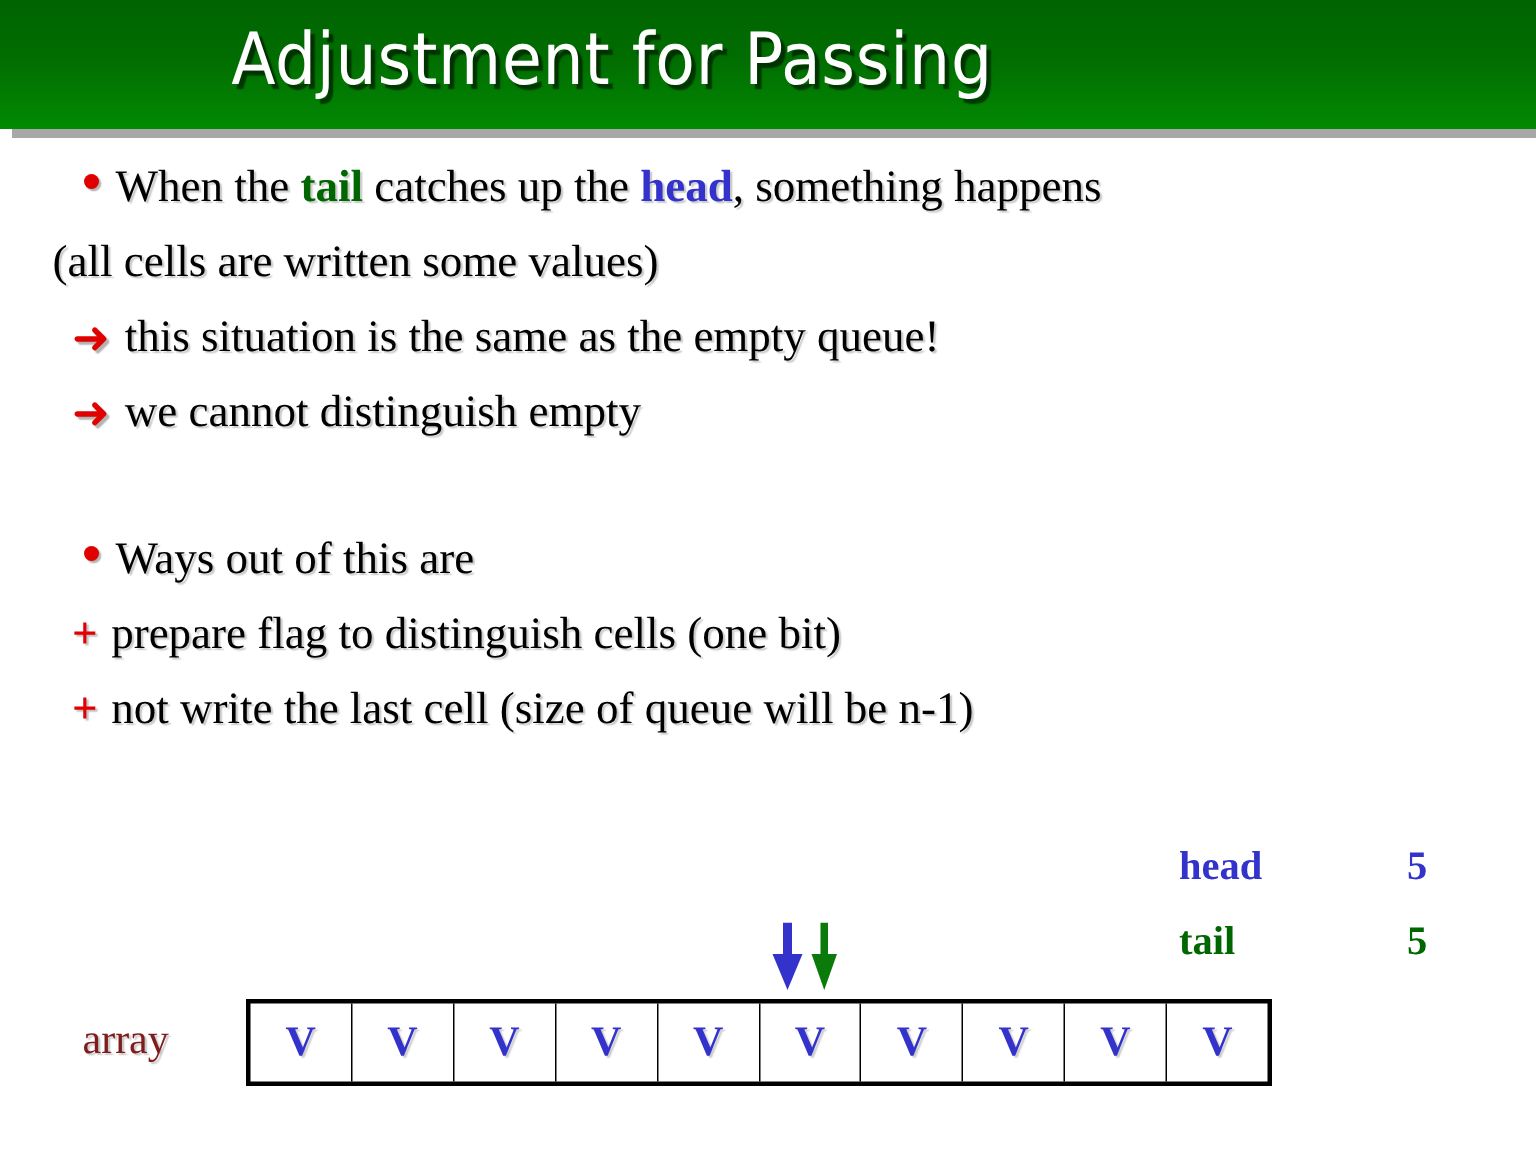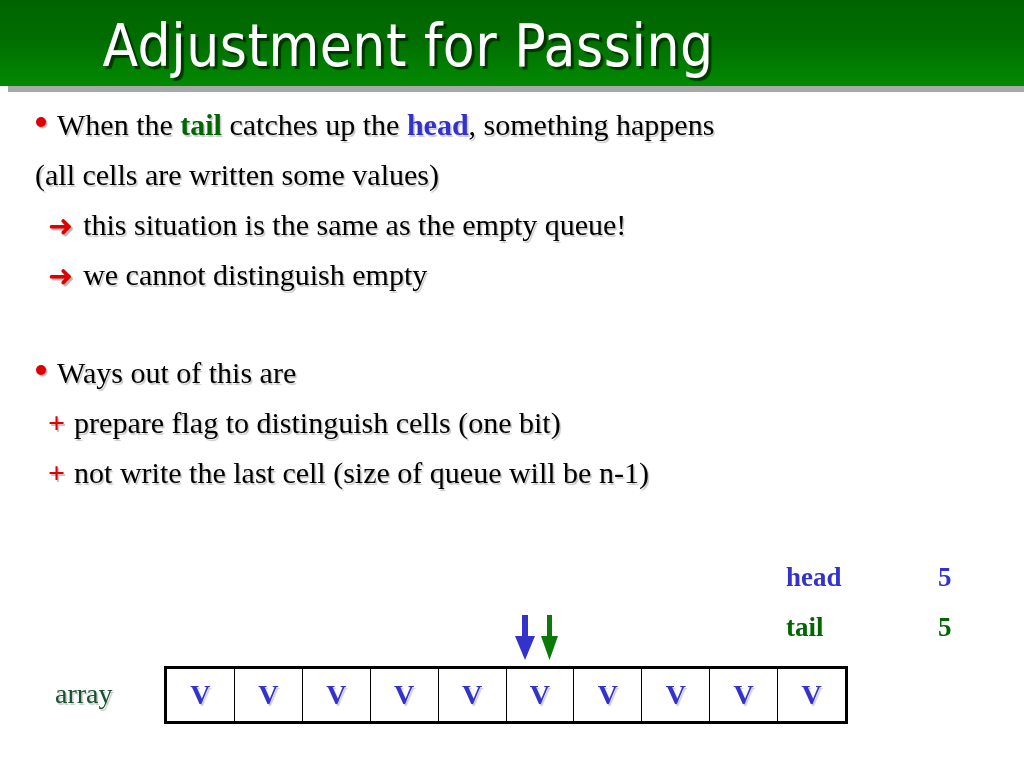--- a/index.html
+++ b/index.html
@@ -32,21 +32,21 @@
     height: 6px;
     background: #a8a8a8;
   }
   #title-text {
     position: absolute;
     left: 0;
     top: 12px;
     width: 816px;
     text-align: center;
     font-family: "DejaVu Sans Condensed", "Liberation Sans Narrow", "Liberation Sans", sans-serif;
-    font-size: 58px;
+    font-size: 48px;
     font-weight: 400;
     letter-spacing: 0.5px;
     color: #ffffff;
     text-shadow: 3px 3px 1px rgba(0,0,0,0.55);
     white-space: nowrap;
   }
 
   
   #body-text {
     position: absolute;
@@ -57,21 +57,21 @@
   .line {
     position: relative;
     height: 50px;
     font-size: 30px;
     line-height: 50px;
     color: #000000;
     white-space: nowrap;
   }
   .line.gap { height: 48px; }
 
-  .l-indent0 { padding-left: 36px; }
+  .l-indent0 { padding-left: 56px; }
   .l-indent1 { padding-left: 35px; }
   .l-indent2 { padding-left: 48px; }
 
   .bullet-dot {
     display: inline-block;
     width: 10px;
     height: 10px;
     border-radius: 50%;
     background: #e00000;
     vertical-align: 0.28em;
@@ -120,21 +120,21 @@
   .legend-val  { position: absolute; left: 152px; top: 0; }
   .c-head { color: #3333cc; }
   .c-tail { color: #006600; }
 
   
   #array-label {
     position: absolute;
     left: 55px;
     top: 678px;
     font-size: 28px;
-    color: #14532d;
+    color: #7f1d1d;
     text-shadow: 1.5px 1.5px 1px rgba(0,0,0,0.22);
   }
   #array-box {
     position: absolute;
     left: 164px;
     top: 666px;
     width: 684px;
     height: 58px;
     border: 3px solid #000000;
     box-sizing: border-box;

